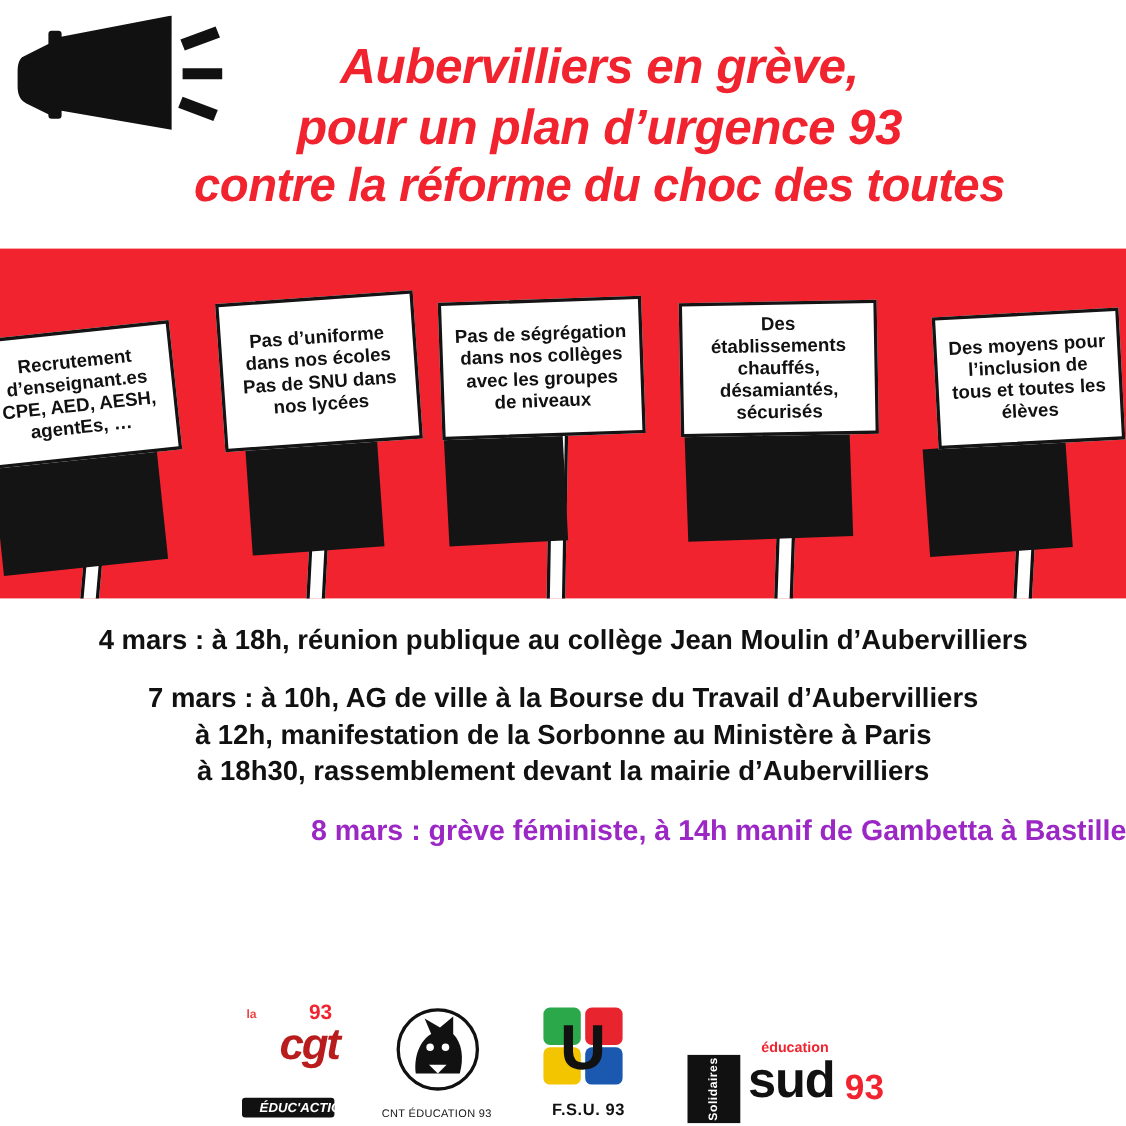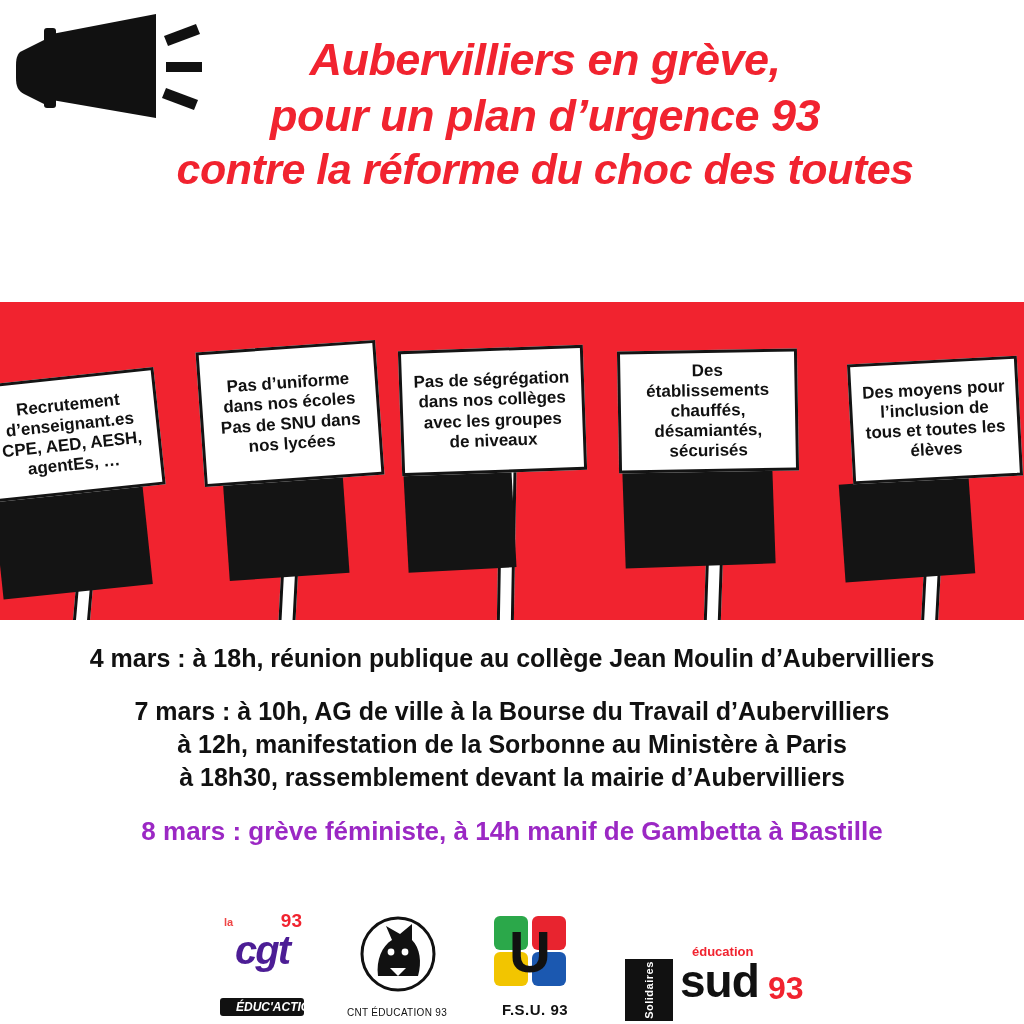--- a/index.html
+++ b/index.html
@@ -13,21 +13,21 @@
   .poster {
     position: relative;
     width: 1024px;
     height: 1024px;
     background: #ffffff;
   }
 
   
   .header {
     position: relative;
-    height: 302px;
+    height: 226px;
     padding-left: 12px;
   }
   .megaphone {
     position: absolute;
     left: 14px;
     top: 14px;
     width: 190px;
     height: 110px;
   }
   .title-block {
@@ -138,21 +138,21 @@
   .entry { margin-bottom: 20px; }
   .entry .line {
     font-size: 25px;
     font-weight: bold;
     line-height: 1.32;
     white-space: nowrap;
   }
   .entry .date {
     font-weight: bold;
   }
-  .entry.fem .line { color: #9b28c4; font-size: 26px; }
+  .entry.fem .line { color: #9b28c4; font-size: 26px; text-align: right; }
   .entry.fem .date { color: #9b28c4; }
 
   
   .logos {
     position: absolute;
     left: 0;
     bottom: 6px;
     width: 1024px;
     height: 112px;
     display: flex;
@@ -161,25 +161,25 @@
     gap: 34px;
   }
   .logo { position: relative; }
 
   
   .logo-cgt { width: 92px; height: 108px; }
   .logo-cgt .cgt-text {
     position: absolute;
     left: 0; top: 18px;
     width: 92px;
-    text-align: center;
+    text-align: right;
     font-size: 40px;
     font-weight: bold;
     font-style: italic;
-    color: #4c1d95;
+    color: #b91c1c;
     letter-spacing: -2px;
   }
   .logo-cgt .cgt-la {
     position: absolute;
     left: 8px; top: 6px;
     font-size: 11px;
     color: #ef4444;
     font-weight: bold;
   }
   .logo-cgt .cgt-93 {

